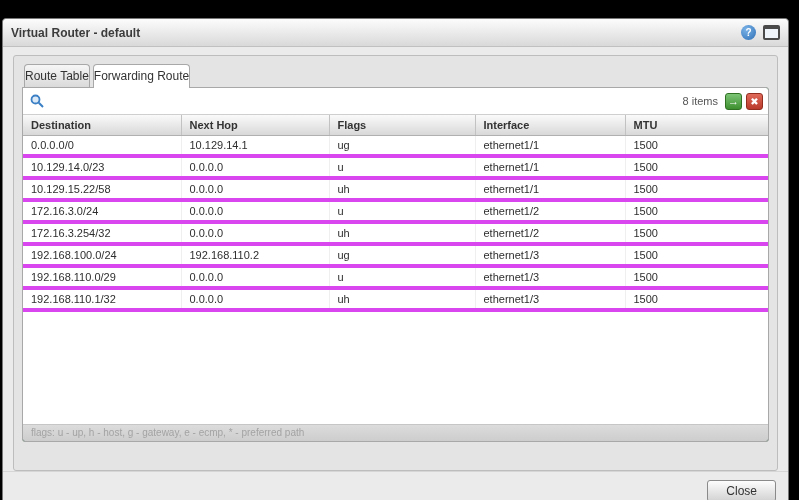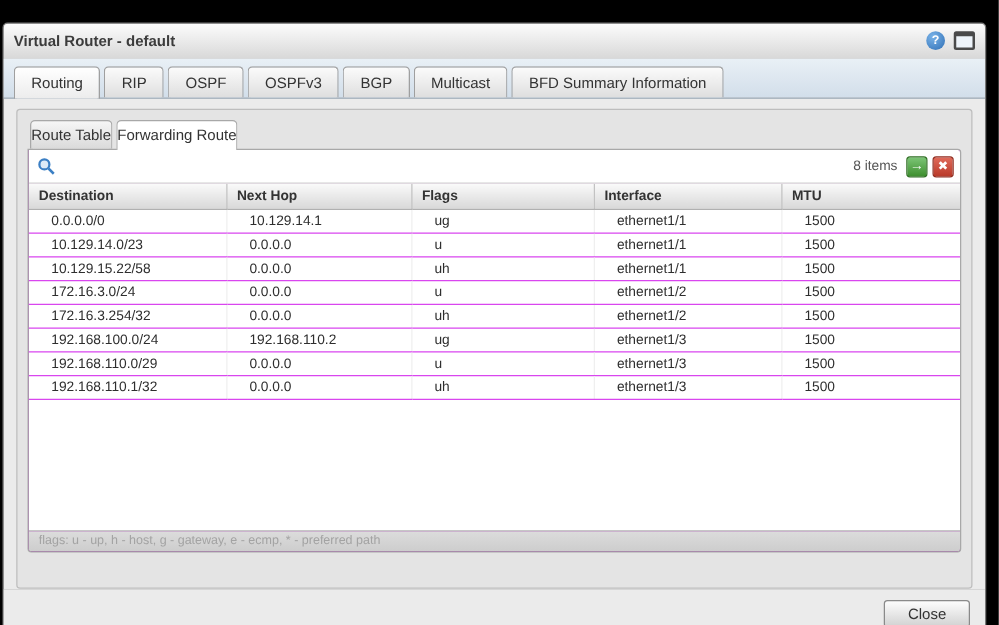--- a/index.html
+++ b/index.html
@@ -55,21 +55,21 @@
   .subtabs { display:flex; gap:3px; padding-left:2px; }
   .subtab {
     font-size:12px; color:#333; padding:4px 0;
     border:1px solid #a8a8a8; border-bottom:none; border-radius:4px 4px 0 0;
     background:linear-gradient(#f6f6f6,#dadada); cursor:pointer; white-space:nowrap;
   }
   .subtab.active {
     background:#ffffff; margin-bottom:-1px; padding-bottom:5px; position:relative; z-index:2;
   }
   .panel {
-    flex:1; background:#a21caf; border:1px solid #a8a8a8; border-radius:0 3px 3px 3px;
+    flex:1; background:#14532d; border:1px solid #a8a8a8; border-radius:0 3px 3px 3px;
     display:flex; flex-direction:column; overflow:hidden; min-height:0;
   }
   
   .searchbar {
     flex:0 0 26px; display:flex; align-items:center;
     border-bottom:1px solid #cfcfcf; padding:0 5px 0 7px; background:#fff;
   }
   .search-icon { flex:0 0 auto; display:flex; align-items:center; }
   .search-input {
     flex:1; border:none; outline:none; font-size:12px; height:20px;
@@ -91,21 +91,21 @@
   .panel-body { flex:1; overflow:hidden; background:#fff; }
   table.grid { border-collapse:collapse; width:100%; table-layout:fixed; font-size:11px; }
   table.grid th {
     background:linear-gradient(#fafafa,#d8d8d8);
     border-right:1px solid #c2c2c2; border-bottom:1px solid #b0b0b0;
     text-align:left; padding:4px 8px; font-size:11px; color:#333; font-weight:bold;
     cursor:pointer; white-space:nowrap;
   }
   table.grid th:last-child { border-right:none; }
   table.grid td {
-    padding:3px 18px; border-right:1px solid #efefef; border-bottom:1px solid #d946ef;
+    padding:3px 8px; border-right:1px solid #efefef; border-bottom:4px solid #d946ef;
     color:#2e2e2e; white-space:nowrap; overflow:hidden;
   }
   table.grid td:last-child { border-right:none; }
   
   .legend {
     flex:0 0 16px; background:linear-gradient(#dcdcdc,#cdcdcd);
     border-top:1px solid #c6c6c6; color:#a3a3a3; font-size:10px;
     line-height:16px; padding:0 8px; white-space:nowrap; overflow:hidden;
   }
   
@@ -125,29 +125,20 @@
 <body>
 
 <div class="dialog">
 
   <div class="titlebar">
     <span class="title">Virtual Router - default</span>
     <span class="help-icon">?</span>
     <span class="popout-icon"></span>
   </div>
 
-  <div class="tabstrip">
-    <span class="tab active">Routing</span>
-    <span class="tab">RIP</span>
-    <span class="tab">OSPF</span>
-    <span class="tab">OSPFv3</span>
-    <span class="tab">BGP</span>
-    <span class="tab">Multicast</span>
-    <span class="tab">BFD Summary Information</span>
-  </div>
 
   <div class="content">
     <div class="inner-box">
 
       <div class="subtabs">
         <span class="subtab">Route Table</span>
         <span class="subtab active">Forwarding Route</span>
       </div>
 
       <div class="panel">

